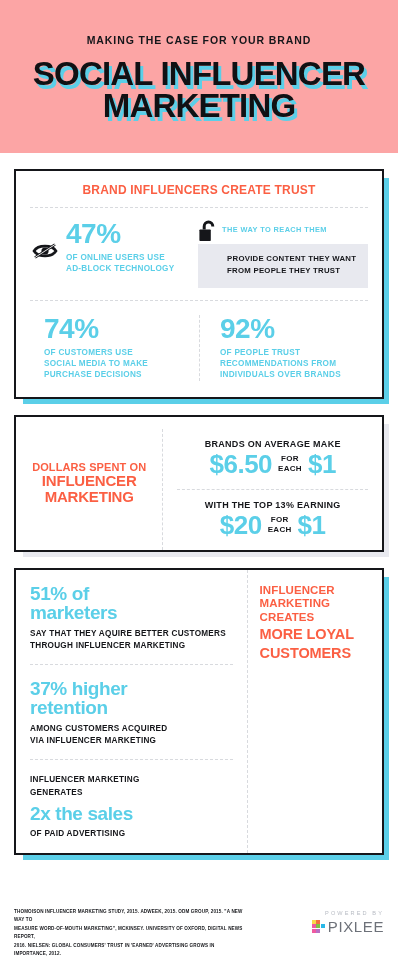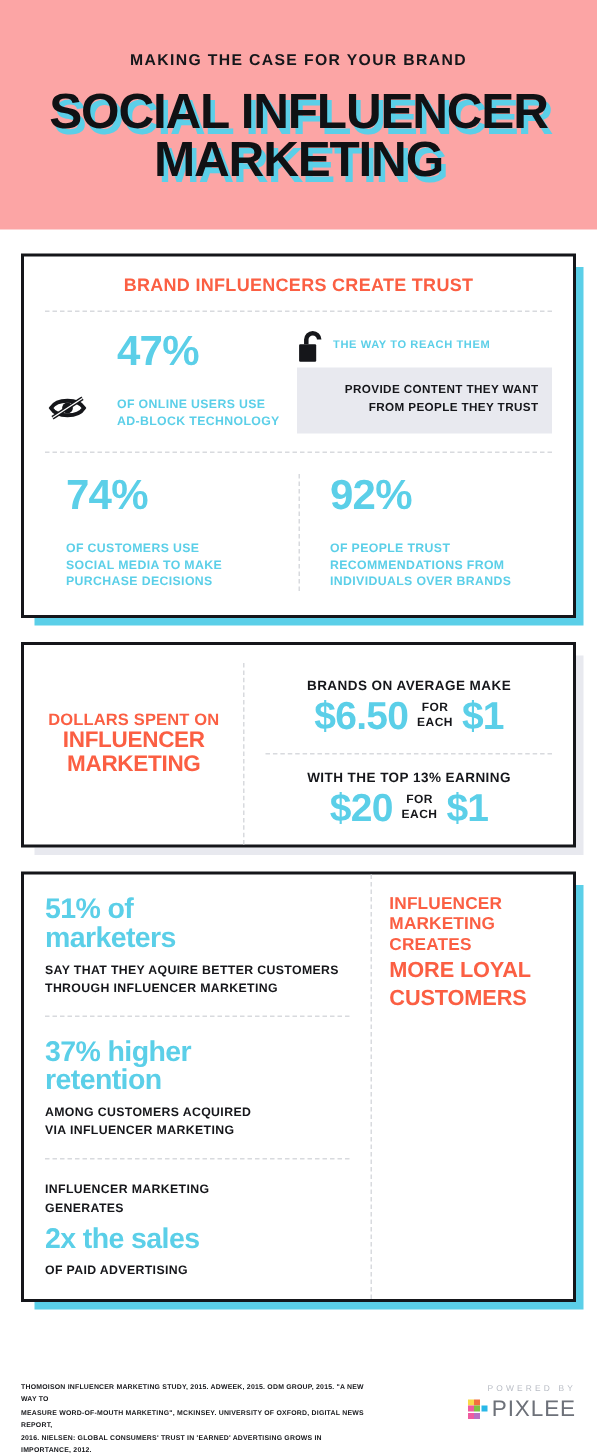--- a/index.html
+++ b/index.html
@@ -79,44 +79,43 @@
   
   .b1row {
     display: flex;
     align-items: flex-start;
     padding: 12px 10px 12px 10px;
     gap: 6px;
   }
   .b1col-left {
     flex: 0 0 48%;
     display: flex;
-    align-items: flex-end;
-    gap: 20px;
+    align-items: center;
+    gap: 8px;
     padding-left: 6px;
   }
   .eye-ic { flex: 0 0 auto; margin-top: 12px; }
   .bignum {
     font-size: 28px;
     font-weight: bold;
     color: #5bcfe8;
     line-height: 1;
     letter-spacing: -0.5px;
   }
   .subcap {
     font-size: 8.2px;
     font-weight: bold;
     color: #5bcfe8;
     line-height: 1.38;
     letter-spacing: 0.25px;
-    margin-top: 16px;
+    margin-top: 4px;
   }
   .b1col-right {
     flex: 1 1 auto;
     padding-right: 4px;
-    text-align: right;
   }
   .lockrow {
     display: flex;
     align-items: flex-start;
     gap: 4px;
   }
   .reach-lbl {
     font-size: 7.4px;
     font-weight: bold;
     color: #5bcfe8;

